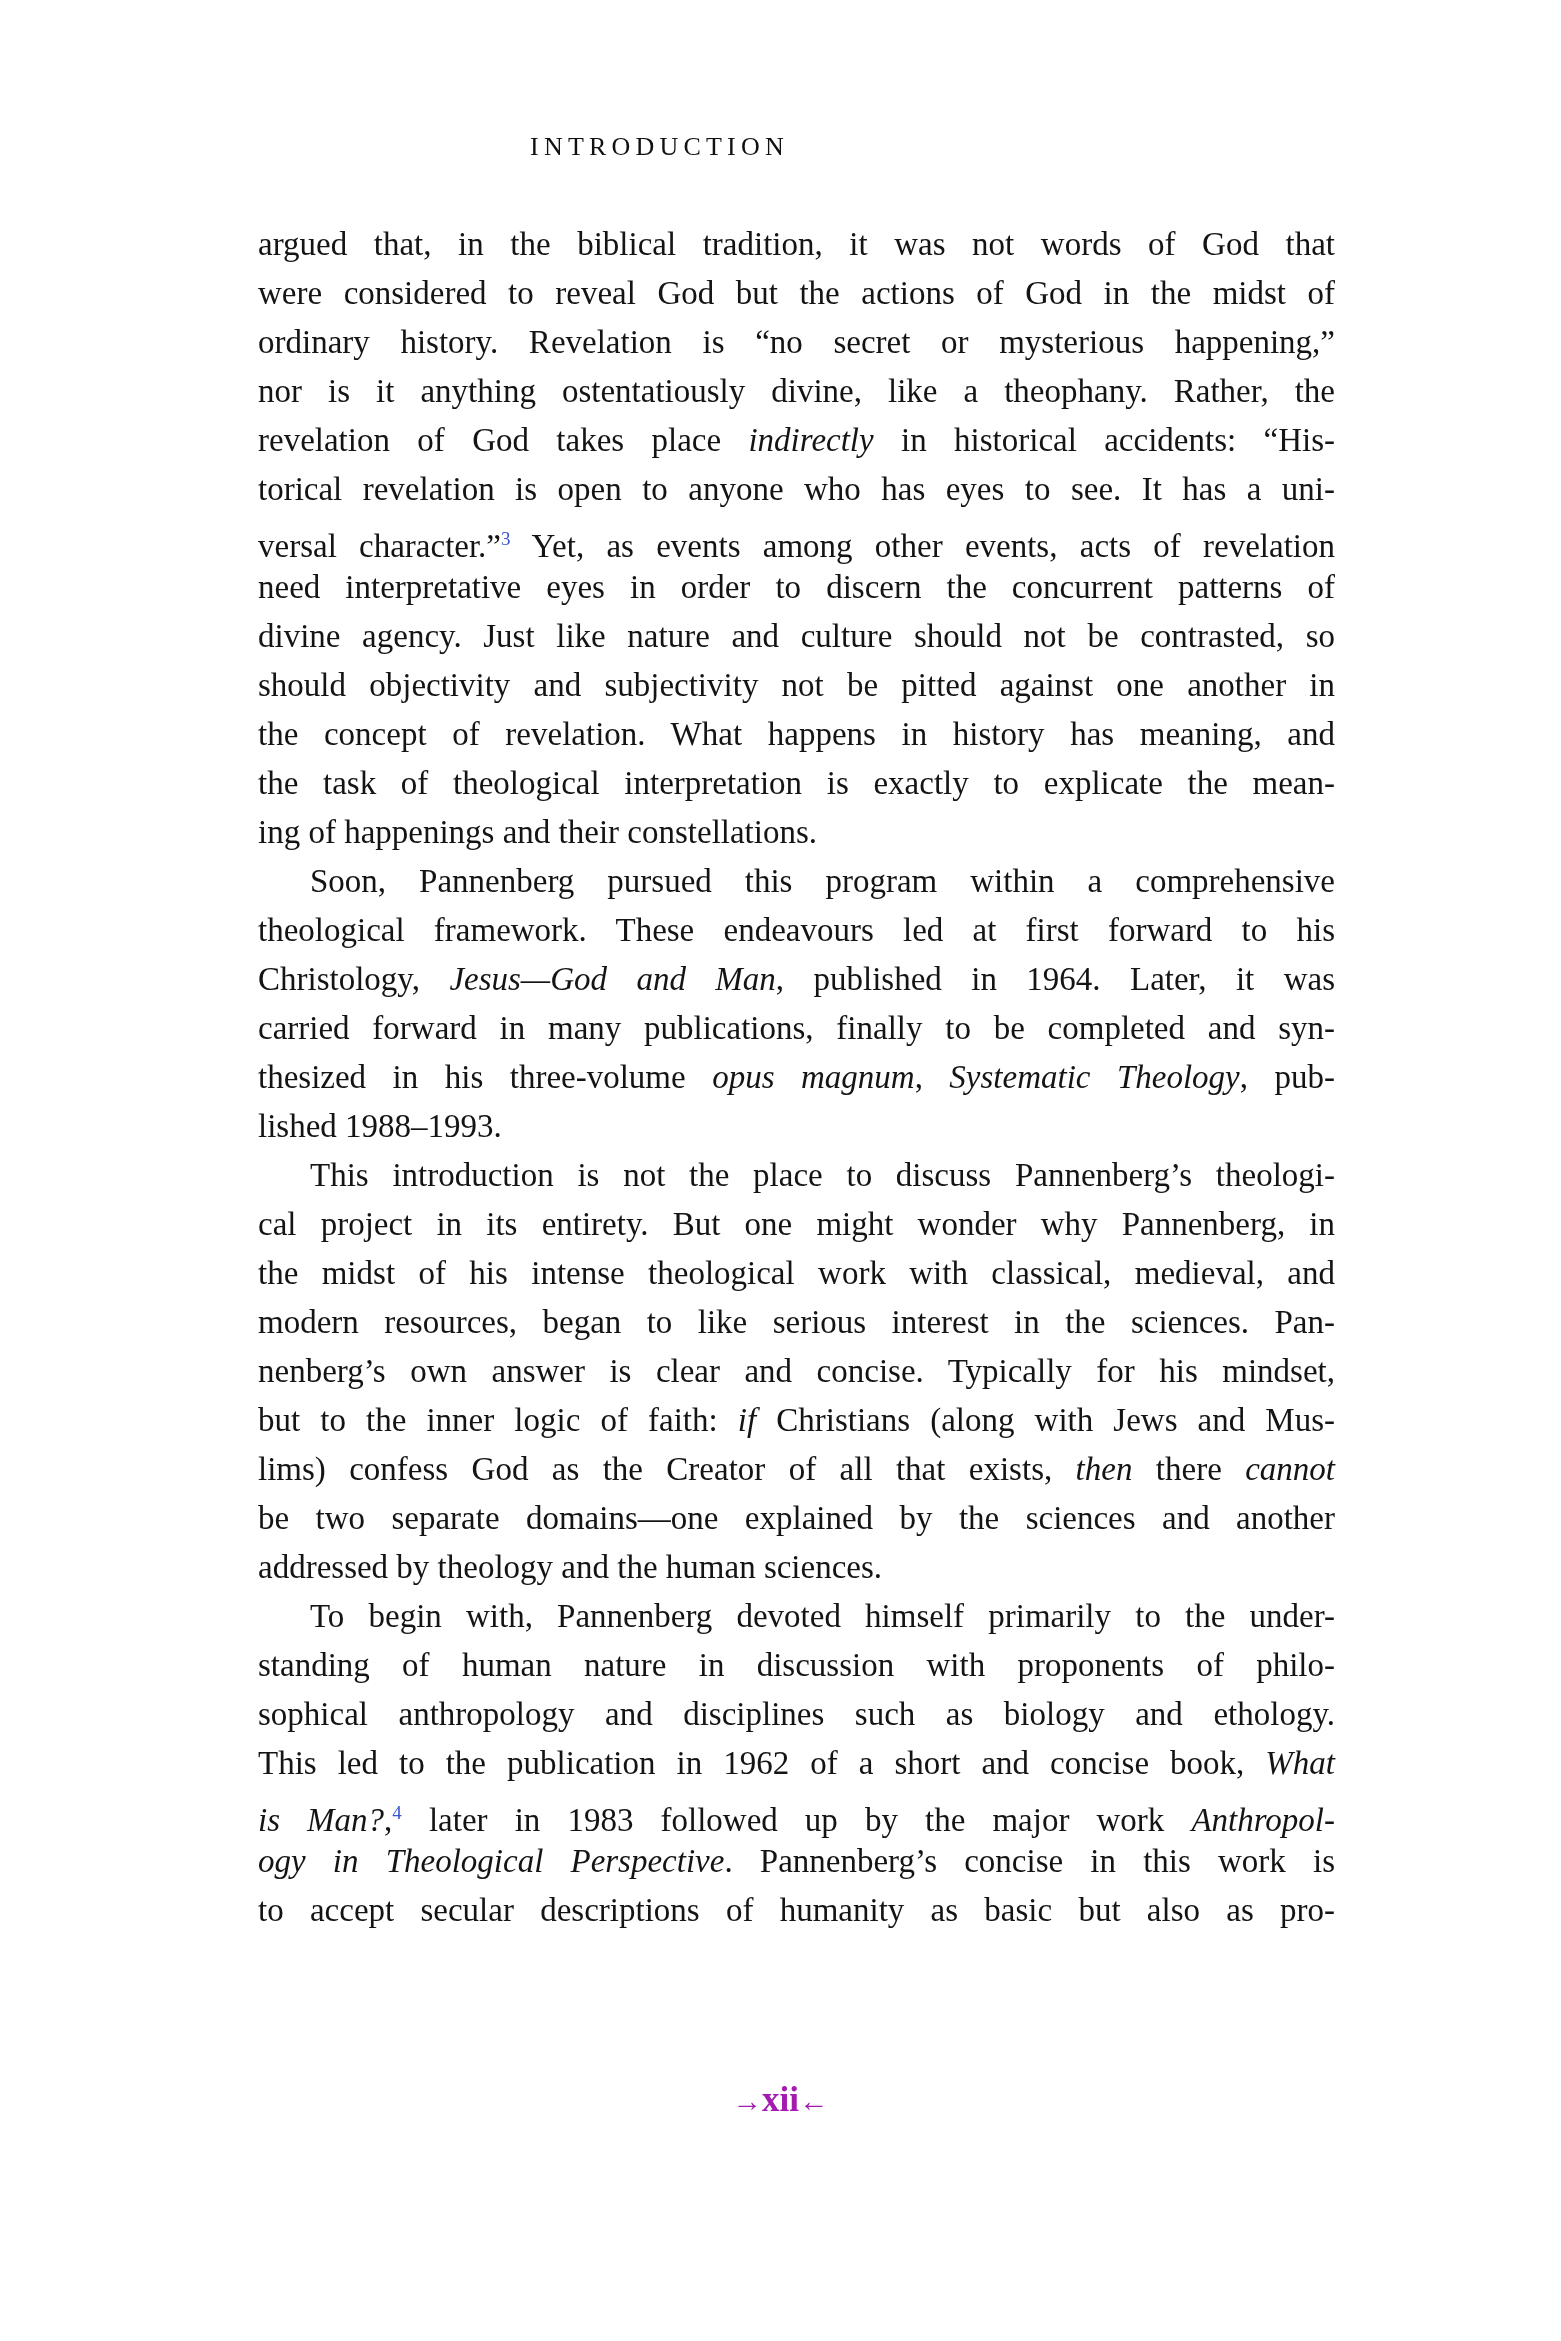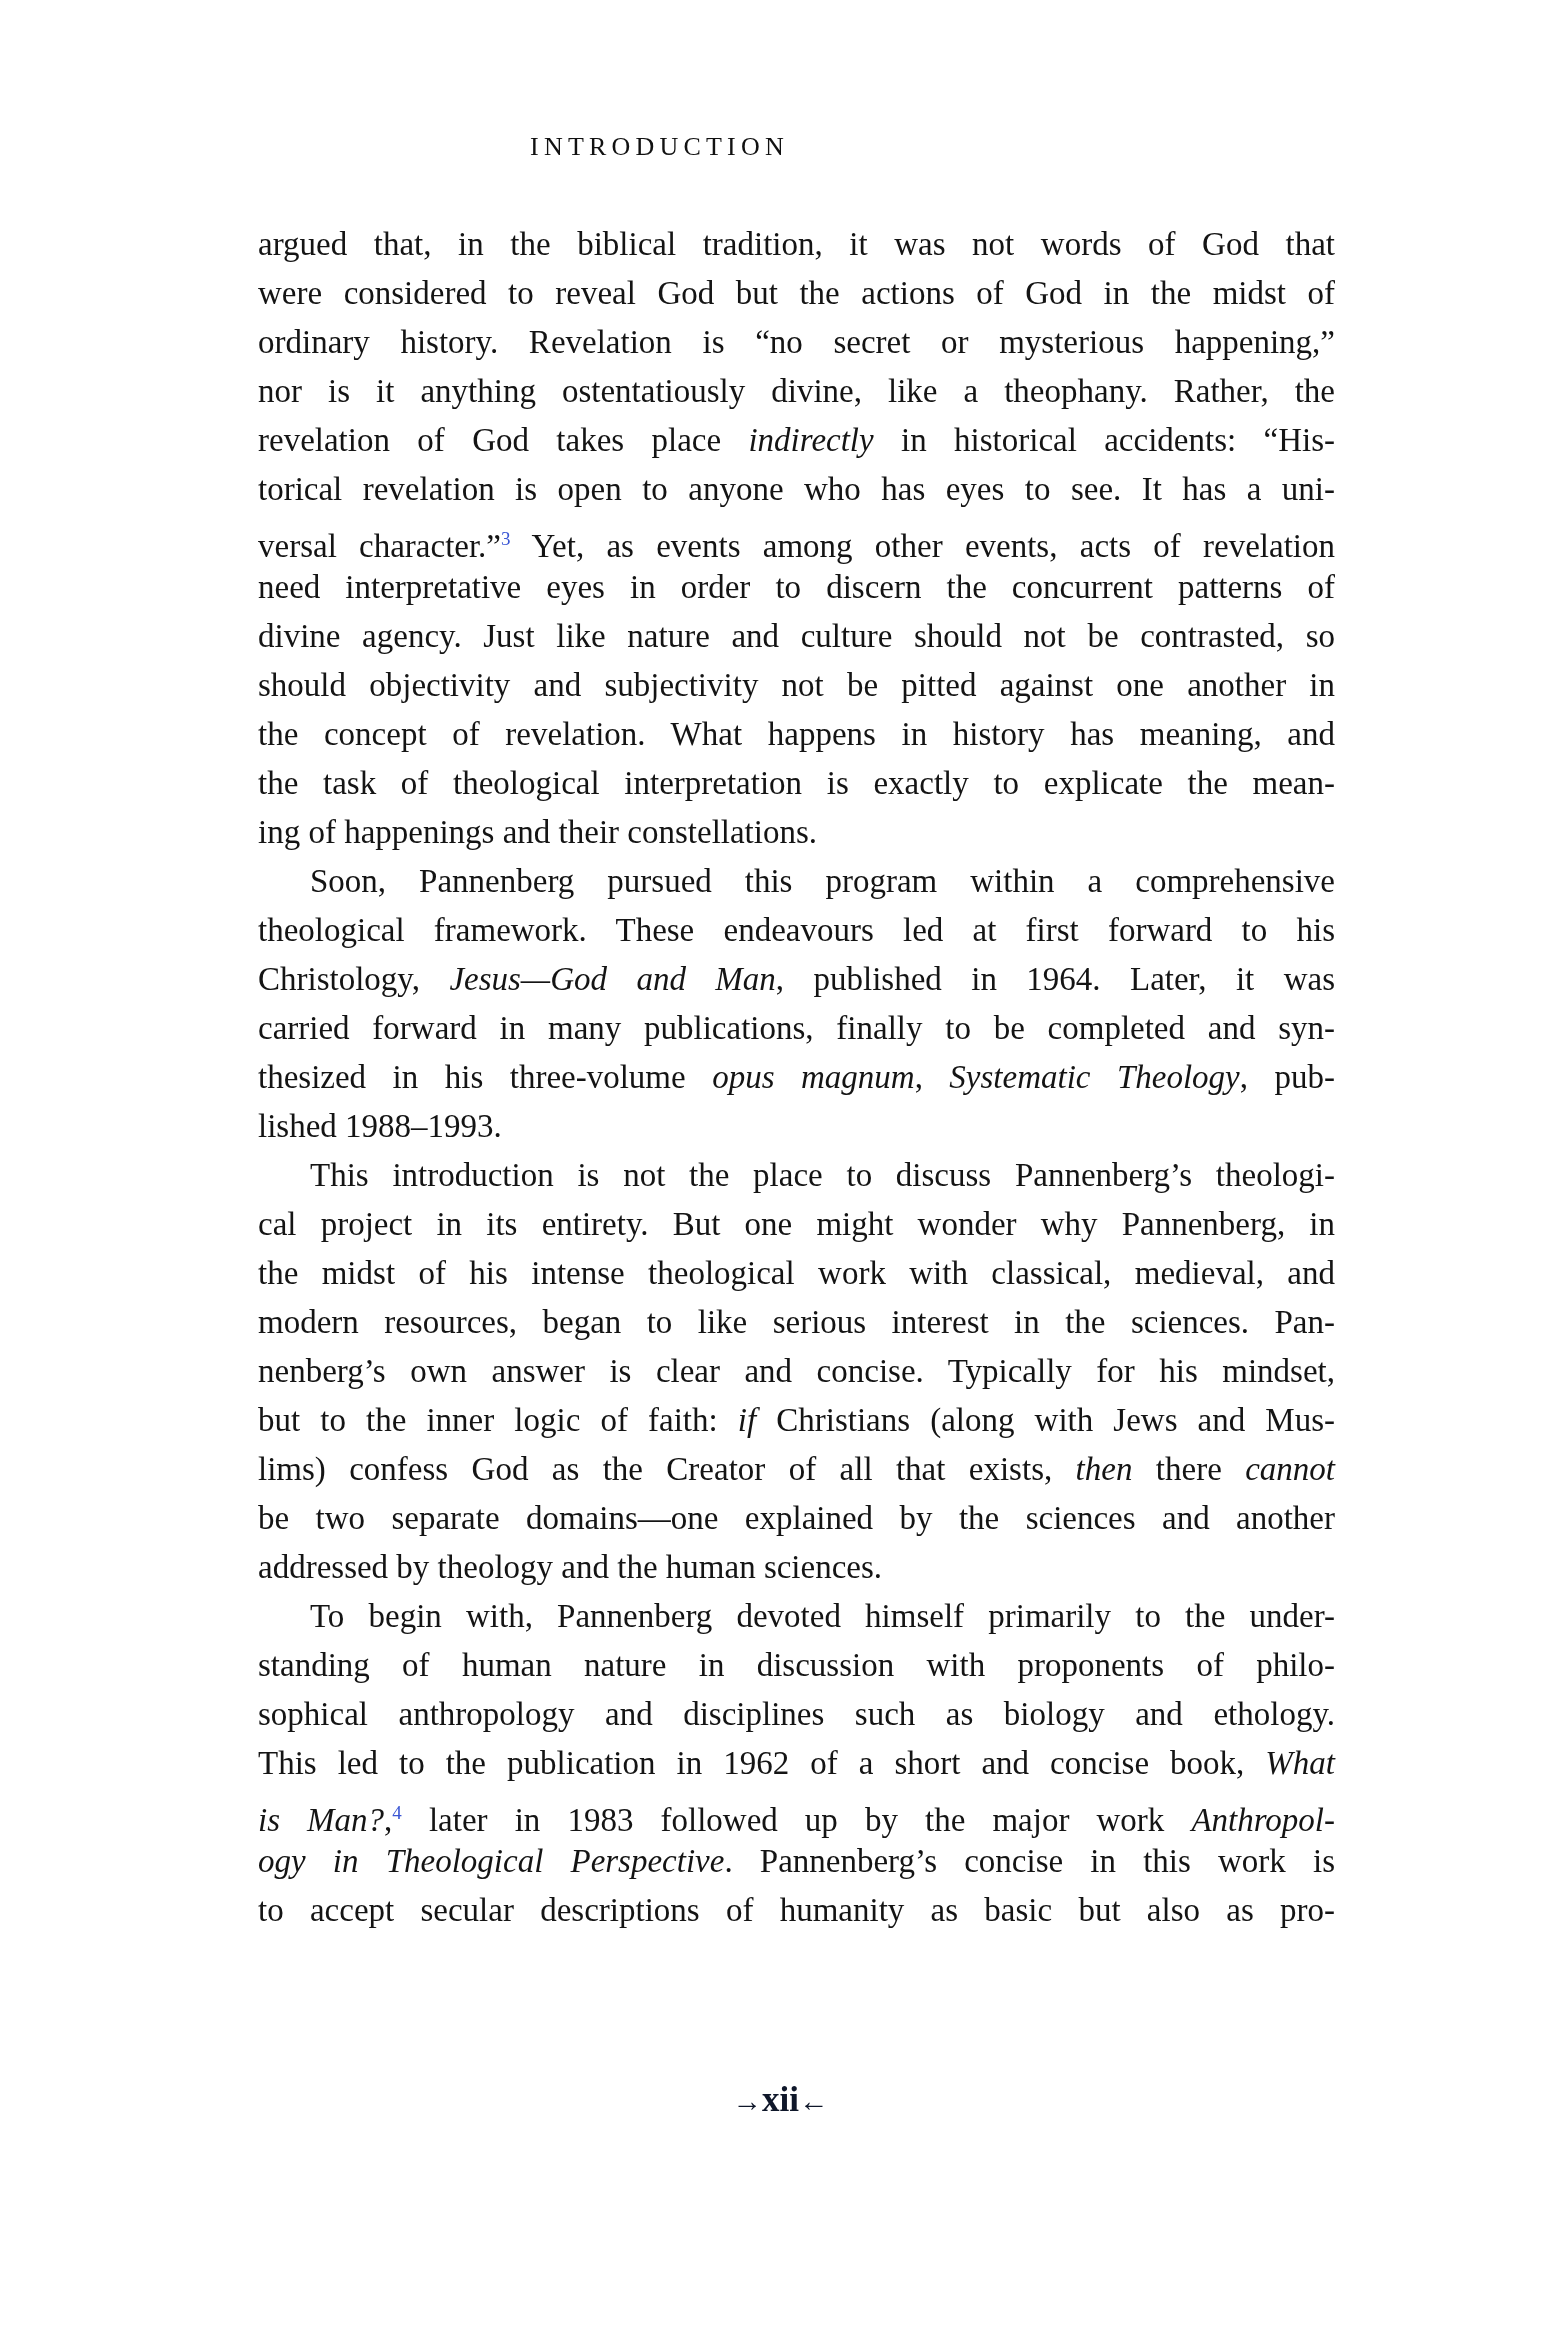--- a/index.html
+++ b/index.html
@@ -22,21 +22,21 @@
   }
   .line.last { text-align-last: left; }
   .line.indent { padding-left: 52px; }
   .line > span { white-space: normal; }
   .seg { display: inline; }
   .seg.it { font-style: italic; margin-top: 28px; }
   .fn { color: #3a56d4; font-size: 19px; vertical-align: 12px; text-decoration: none; cursor: pointer; }
   .folio {
     position: absolute; left: 0; width: 1561px; top: 2080px; text-align: center;
     font-family: "Liberation Serif", "DejaVu Serif", serif;
-    font-size: 35px; font-weight: bold; color: #0f172a;
+    font-size: 35px; font-weight: bold; color: #a21caf;
   }
   .orn { font-weight: normal; font-size: 29.5px; }
 </style>
 </head>
 <body>
 
 <div class="page">
   <div class="running-head">INTRODUCTION</div>
   <div class="body-text" id="body-text">
       <div class="line"><span><span class="seg">argued that, in the biblical tradition, it was not words of God that</span></span></div>

